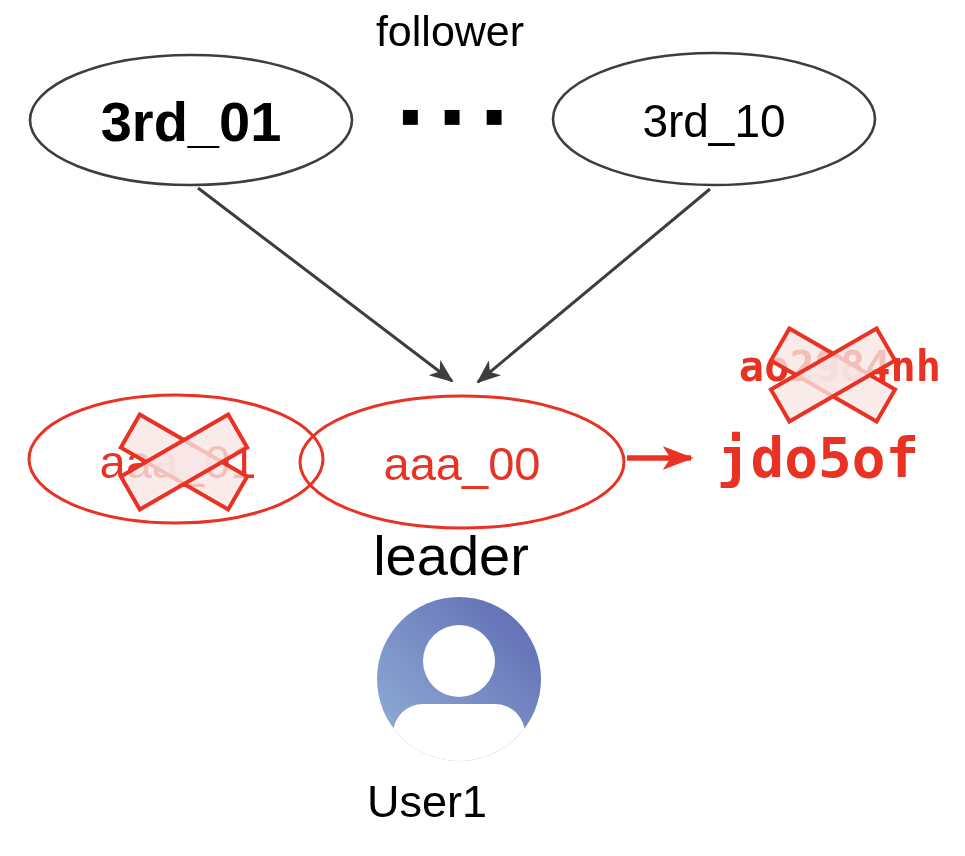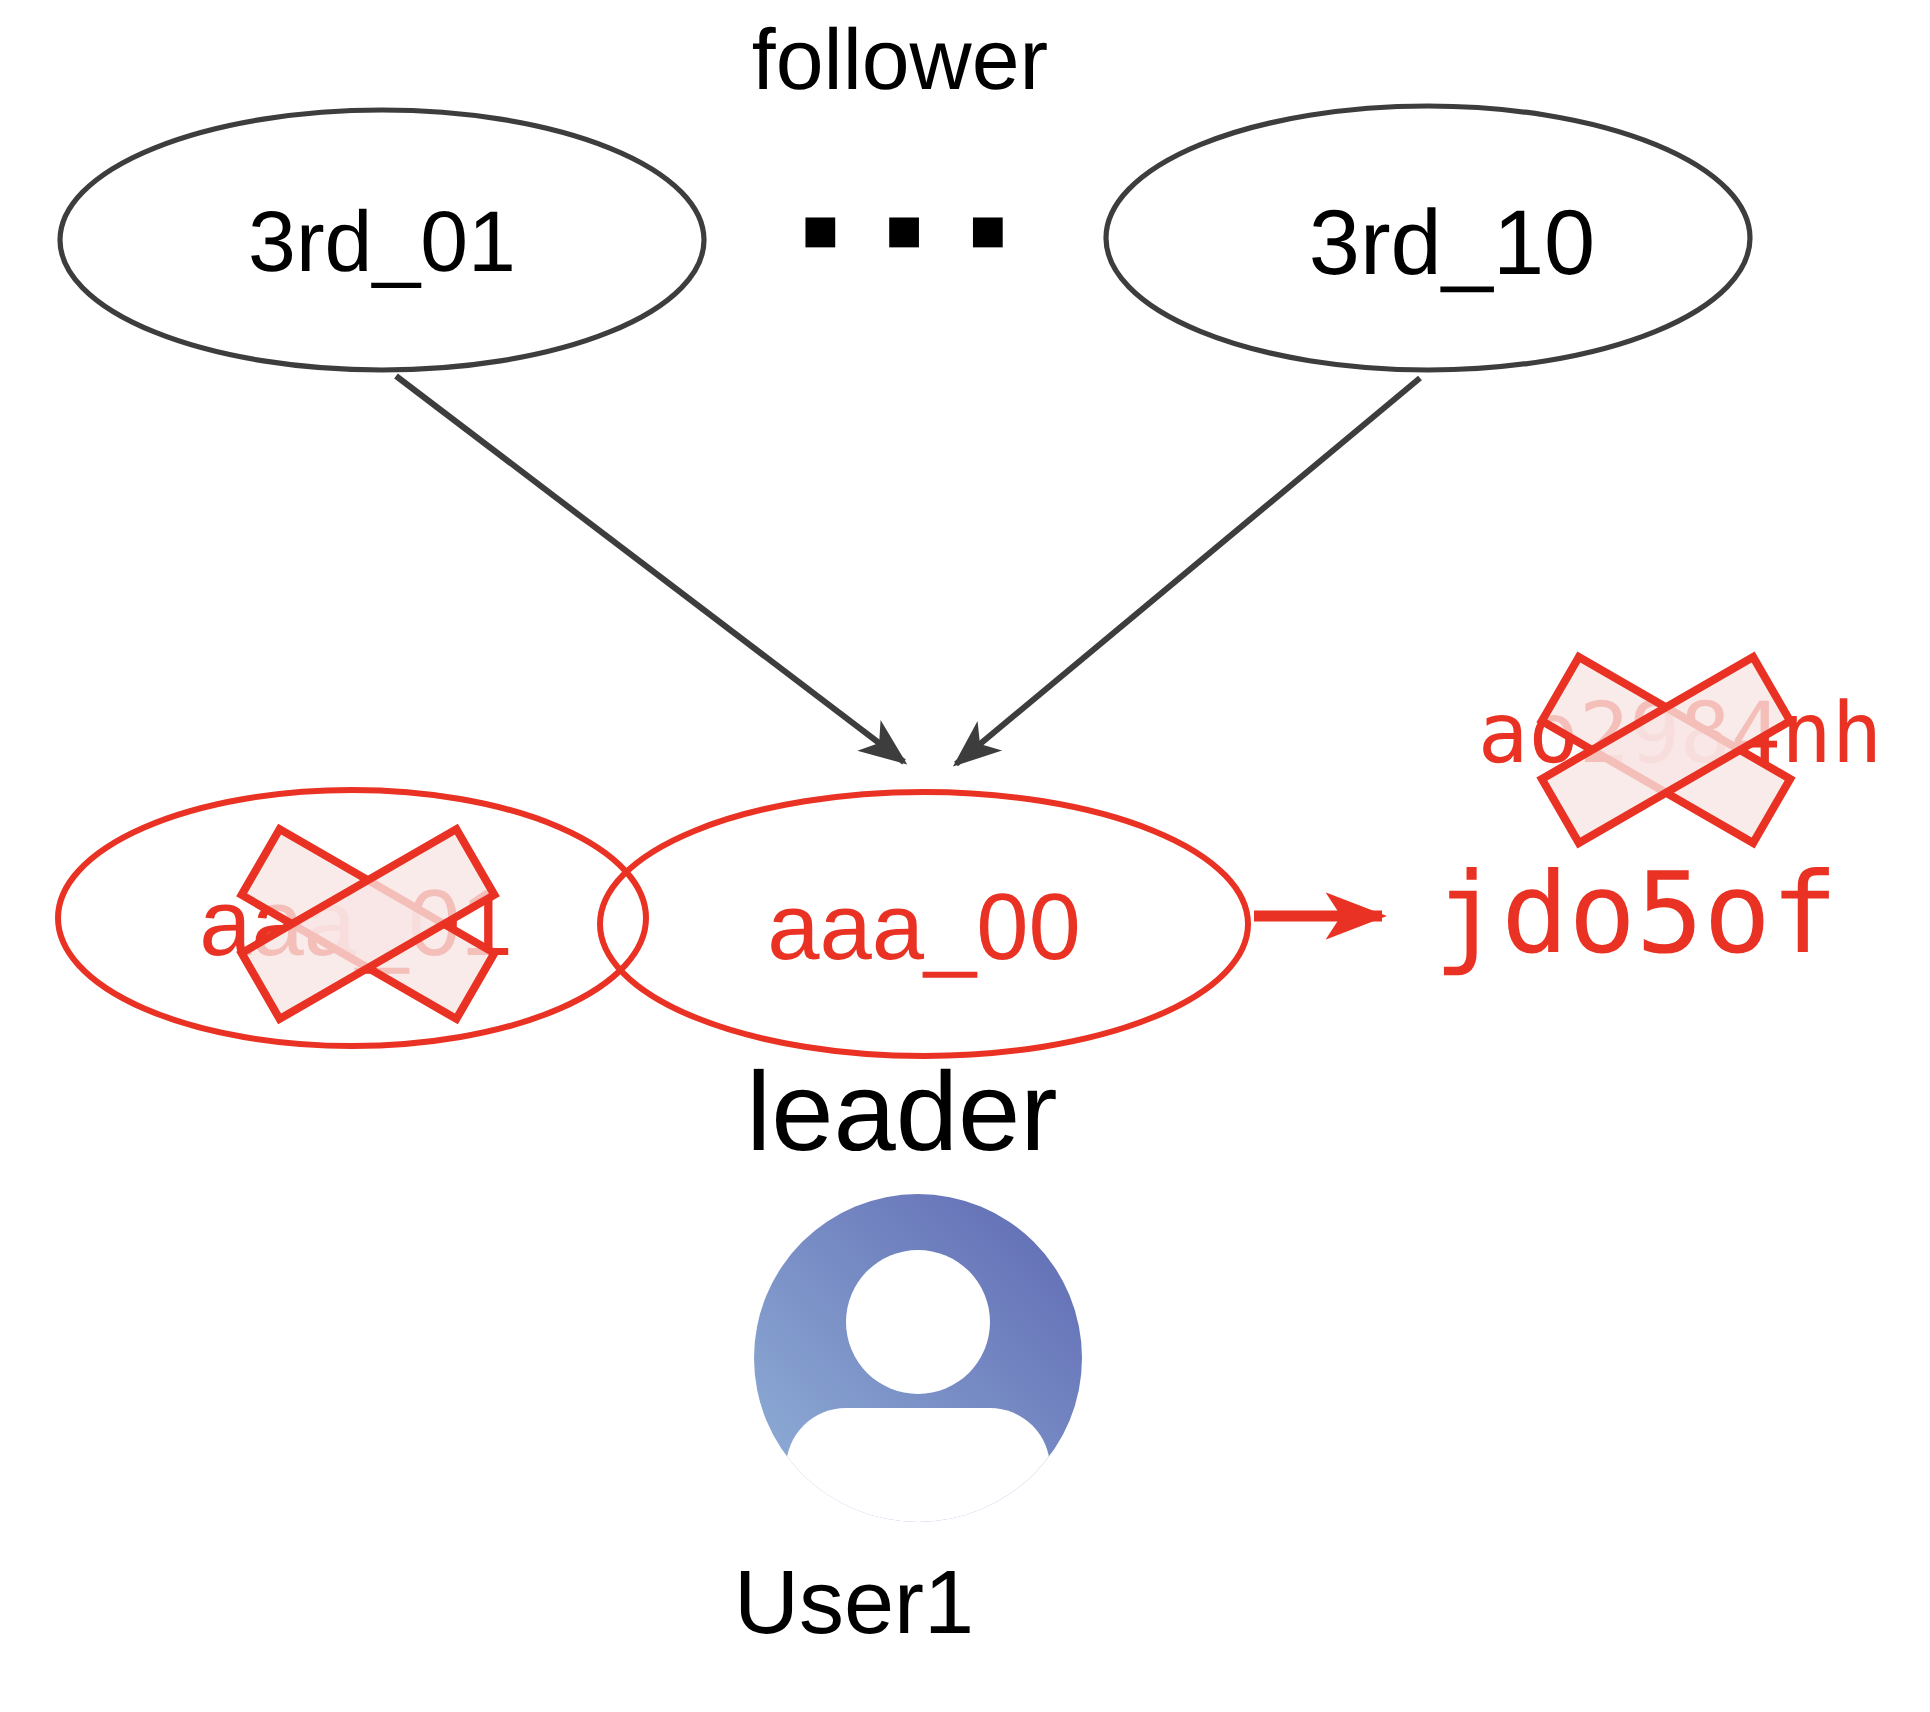--- a/index.html
+++ b/index.html
@@ -18,32 +18,32 @@
     position:absolute;
     transform:translate(-50%,-50%);
     white-space:nowrap;
     color:#000000;
     line-height:1;
   }
   .lbl.black{color:#000000;}
   .lbl.red{color:#e93223;}
   .lbl.mono{
     font-family:"DejaVu Sans Mono", monospace;
-    font-weight:normal;
+    font-weight:bold;
   }
   .lbl.ellipsis{
     font-family:"DejaVu Sans", sans-serif;
     font-size:30px;
     letter-spacing:6px;
     color:#000000;
   }
   .f-follower{left:450px;top:31px;font-size:43px;}
-  .f-3rd01{left:191px;top:122px;font-size:43px;}
+  .f-3rd01{left:191px;top:122px;font-size:56px;font-weight:bold;}
   .f-dots{left:455px;top:115px;}
-  .f-3rd10{left:714px;top:121px;font-size:46px;margin-left:12px;}
+  .f-3rd10{left:714px;top:121px;font-size:46px;}
   .f-aaa01{left:178px;top:461px;font-size:47px;}
   .f-aaa00{left:462px;top:463px;font-size:47px;}
   .f-leader{left:451px;top:556px;font-size:56px;}
   .f-ao{left:840px;top:367px;font-size:42px;}
   .f-jdo{left:818px;top:458px;font-size:56px;}
   .f-user1{left:427px;top:801px;font-size:45px;}
 </style>
 </head>
 <body>
 

